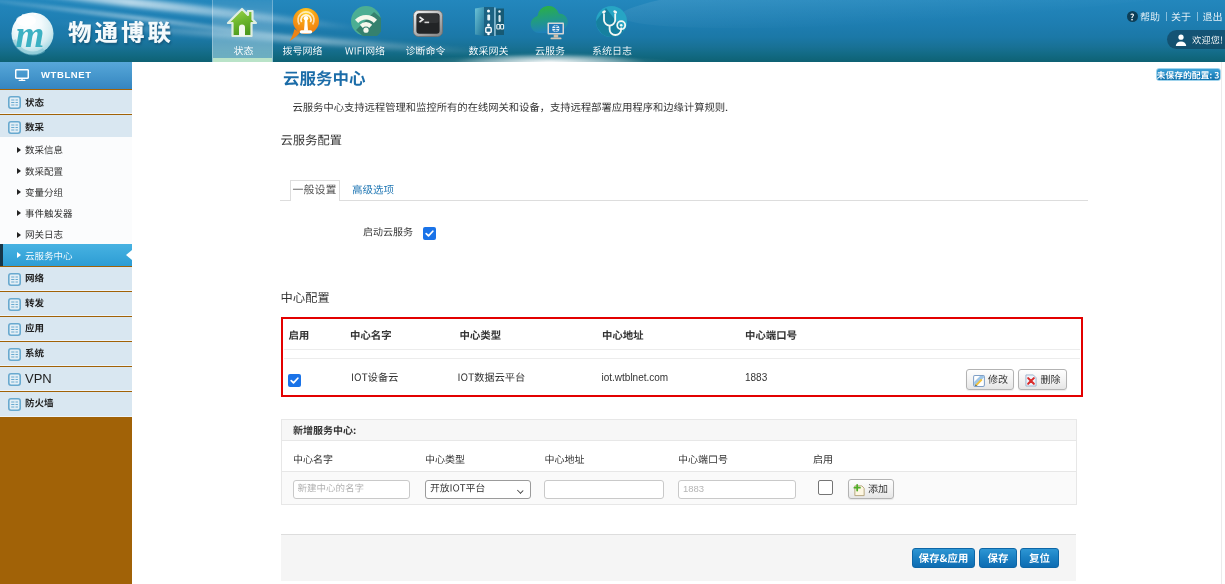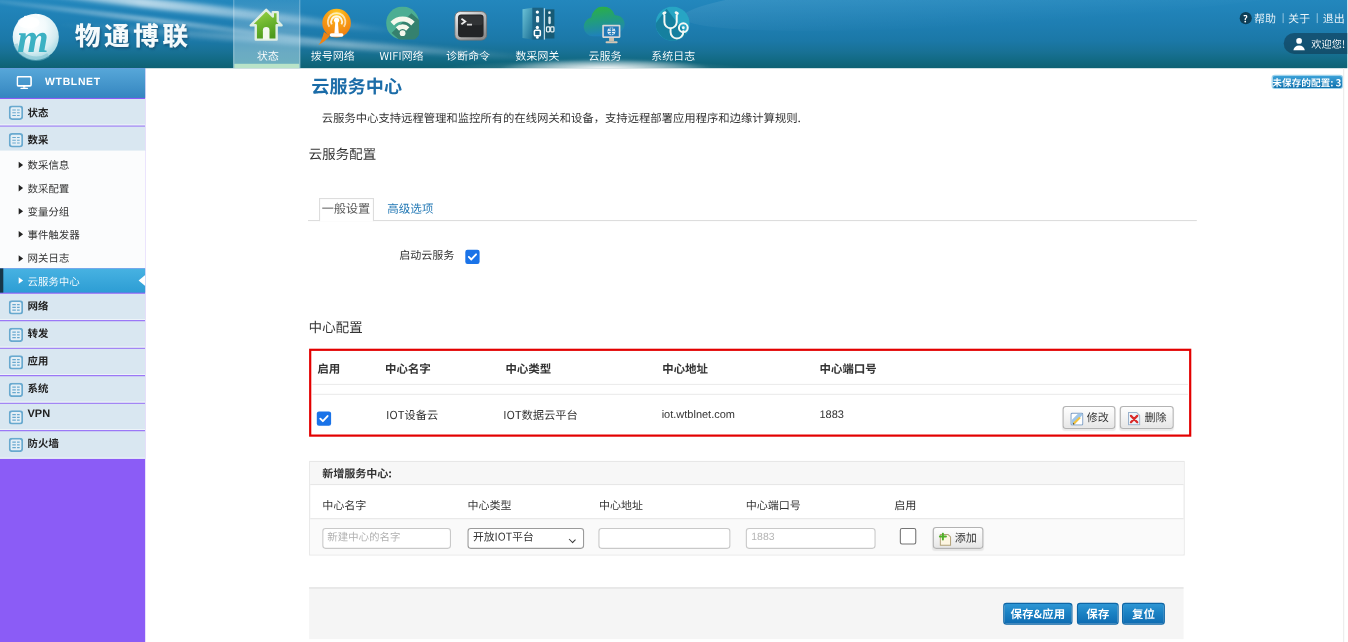--- a/index.html
+++ b/index.html
@@ -27,21 +27,21 @@
 #navact .mint{position:absolute;left:0;bottom:0;width:100%;height:4px;background:#b9e3c8}
 .navico{position:absolute;top:6px}
 
 #helpq{position:absolute;left:1126.5px;top:11px;width:11px;height:11px;border-radius:50%;
  background:#0d3e57;color:#ffffff;font-size:9px;font-weight:bold;text-align:center;line-height:11.5px;
  font-family:"Liberation Sans",sans-serif}
 .hsep{position:absolute;top:12px;width:1px;height:9px;background:rgba(220,240,250,0.55)}
 #pill{position:absolute;left:1167px;top:30px;width:70px;height:19px;border-radius:10px;
  background:rgba(16,64,90,0.66)}
 
-#sb{position:absolute;left:0;top:62px;width:132px;height:522px;background:#8b5cf6}
+#sb{position:absolute;left:0;top:62px;width:132px;height:522px;background:#a16207}
 #sbtitle{position:absolute;left:0;top:0;width:132px;height:27px;
  background:linear-gradient(180deg,#57a7d9 0%,#4495cb 55%,#3585c0 100%)}
 #sbtitle span{position:absolute;left:41px;top:6.5px;color:#fff;font-weight:bold;font-size:9.5px;letter-spacing:0.6px}
 .mrow{position:absolute;left:0;width:132px;background:#d9e7f1;border-bottom:1px solid #edf4f9}
 .srow{position:absolute;left:0;width:132px;background:#fbfcfd}
 .tri{position:absolute;left:17px;width:0;height:0;border-left:4px solid #222;
  border-top:3.5px solid transparent;border-bottom:3.5px solid transparent}
 #subact{position:absolute;left:0;top:182px;width:132px;height:22px;
  background:linear-gradient(180deg,#47b2e2 0%,#2d9dd4 100%)}
 #subact .bar{position:absolute;left:0;top:0;width:3px;height:22px;background:#173648}
@@ -278,21 +278,21 @@
     <path d="M3.2 4 h3.2 M7.5 4 h2.4 M3.2 6.5 h3.2 M7.5 6.5 h2.4 M3.2 9 h3.2 M7.5 9 h2.4"></path>
    </g>
   </g>
  </defs>
     </svg>
  <div class="tri" style="top:84.5px"></div>
  <div class="tri" style="top:105.8px"></div>
  <div class="tri" style="top:127px"></div>
  <div class="tri" style="top:148.3px"></div>
  <div class="tri" style="top:169.5px"></div>
- <span style="position:absolute;left:25px;top:309px;font-size:10px;font-weight:bold;color:#222">VPN</span>
+ <span style="position:absolute;left:25px;top:309px;font-size:13px;font-weight:normal;color:#222">VPN</span>
 </div>
 <div id="badge"></div>
 
 <div class="line" style="left:280px;top:200px;width:808px"></div>
 <div id="tabbox"></div>
 <div class="cb" style="left:423px;top:227px">
     <svg class="abs" style="left:2px;top:2px" width="9" height="9" viewBox="0 0 9 9">
       <path d="M1.2 4.6 L3.5 6.9 L7.8 2.2" fill="none" stroke="#fff" stroke-width="1.7" stroke-linecap="round" stroke-linejoin="round"></path>
     </svg>
   </div>

